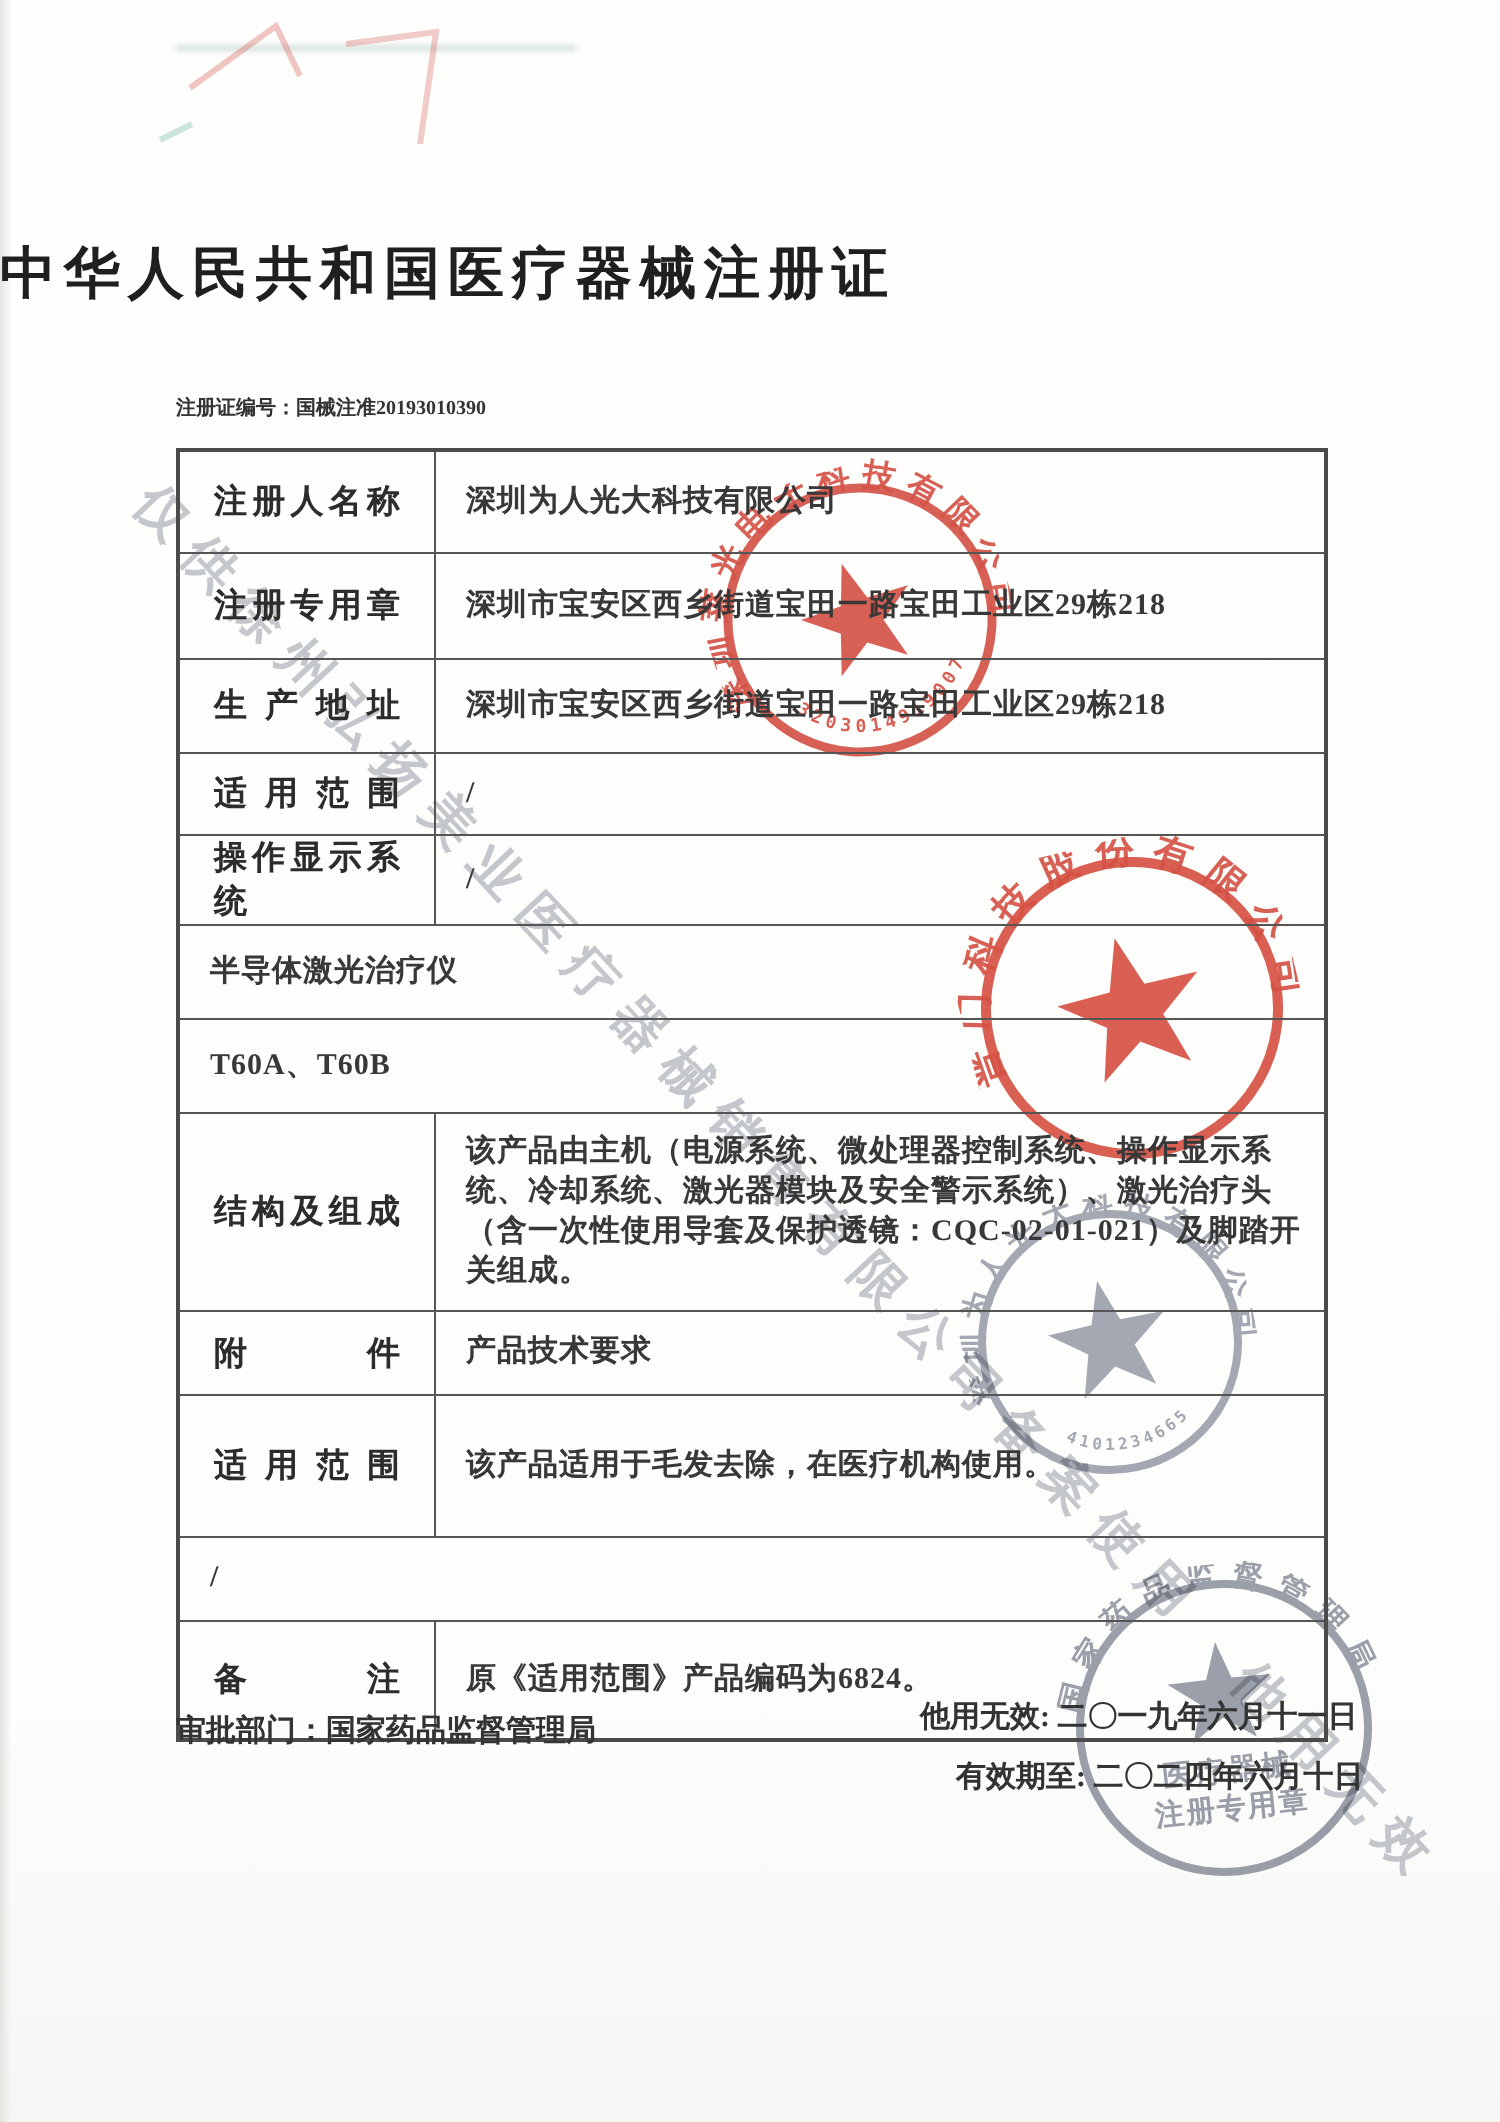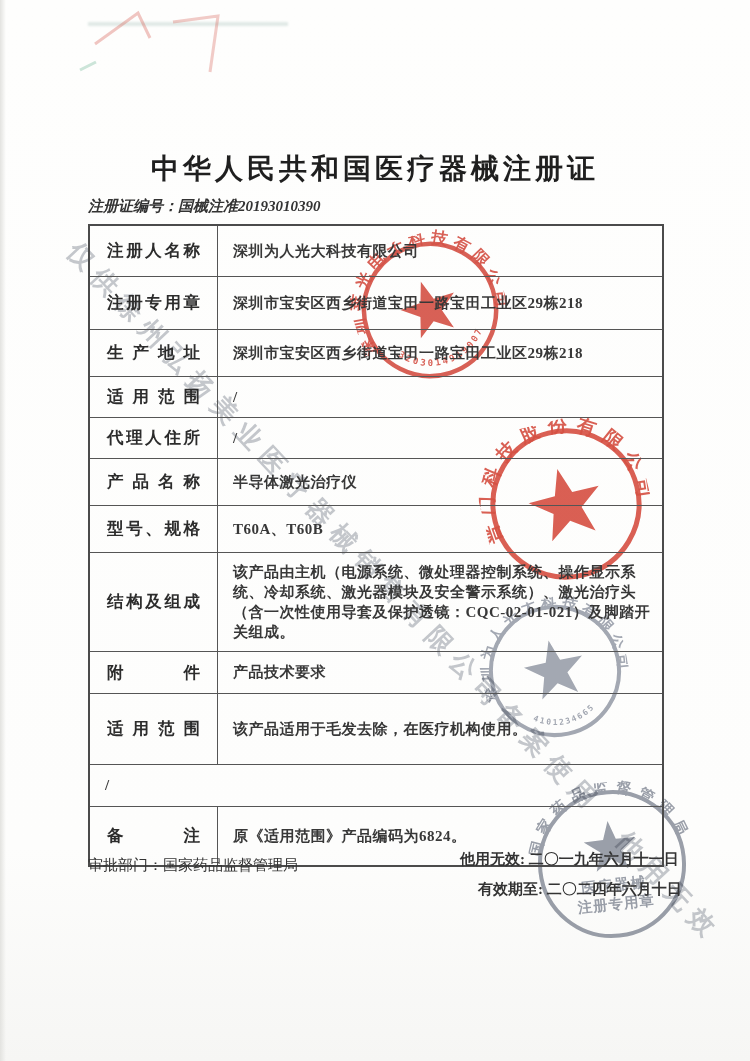--- a/index.html
+++ b/index.html
@@ -6,43 +6,43 @@
   .page{
     position:relative;width:750px;height:1061px;overflow:hidden;
     background:linear-gradient(180deg,#fefefd 0%,#fdfdfc 80%,#f6f6f4 100%);
     font-family:"Liberation Serif","DejaVu Serif",serif;color:#2e2e2e;
   }
   .page-edge-left{position:absolute;left:0;top:0;width:6px;height:100%;
     background:linear-gradient(90deg,#e3e3e0,rgba(255,255,255,0));}
   .scan-smudge{position:absolute;left:88px;top:22px;width:200px;height:4px;
     background:rgba(120,160,150,0.22);filter:blur(1px);}
   .doc-title{
-    position:absolute;left:0;top:118px;width:100%;text-align:center;
-    font-size:28px;font-weight:700;letter-spacing:4px;color:#1f1f1f;margin-top:32px;
-  }
-  .cert-line{position:absolute;left:88px;top:197px;font-size:15px;font-weight:700;color:#333;font-style:italic;}
+    position:absolute;left:0;top:118px;width:100%;
+    font-size:28px;font-weight:700;letter-spacing:4px;color:#1f1f1f;
+  }
+  .cert-line{position:absolute;left:88px;top:197px;font-size:10px;font-weight:700;color:#333;}
   .cert-table{
     position:absolute;left:88px;top:224px;width:576px;
     border:2px solid #4b4b4b;box-sizing:border-box;
   }
   .trow{display:flex;border-bottom:1px solid #555;}
   .trow:last-child{border-bottom:none;}
   .tlabel{
     width:128px;flex:0 0 128px;border-right:1px solid #555;box-sizing:border-box;
     display:flex;align-items:center;padding:0 17px;
     font-size:16.5px;font-weight:700;color:#2c2c2c;
   }
   .tlabel span{width:100%;text-align:justify;text-align-last:justify;}
   .tvalue{
     flex:1;display:flex;align-items:center;padding:4px 10px 4px 15px;
     font-size:15px;font-weight:600;color:#383838;line-height:1.35;letter-spacing:0.5px;
   }
   .h50{min-height:50px}.h52{min-height:52px}.h46{min-height:46px}.h40{min-height:40px}
   .h98{min-height:98px}.h70{min-height:70px}.h41{min-height:41px}.h58{min-height:58px}
-  .footer-left{position:absolute;left:88px;top:856px;font-size:15px;font-weight:400;color:#333;}
+  .footer-left{position:absolute;left:88px;top:856px;font-size:15px;font-weight:700;color:#333;}
   .footer-dates{position:absolute;left:460px;top:844px;font-size:15px;font-weight:700;color:#333;line-height:30px;}
   .footer-dates .l2{padding-left:18px;}
   .watermark{
     position:absolute;left:85px;top:235px;width:960px;
     transform:rotate(47deg);transform-origin:0 0;
     font-size:26px;letter-spacing:9px;font-weight:600;
     color:rgba(138,144,154,0.50);pointer-events:none;white-space:nowrap;
   }
   .stamp{position:absolute;mix-blend-mode:multiply;pointer-events:none;}
   .corner-marks{position:absolute;left:70px;top:0;opacity:0.55;}
@@ -143,34 +143,28 @@
       <div class="tvalue">深圳市宝安区西乡街道宝田一路宝田工业区29栋218</div>
     </div>
     <div class="trow h40">
       <div class="tlabel">
           <span>适用范围</span>
         </div>
       <div class="tvalue">/</div>
     </div>
     <div class="trow h40">
       <div class="tlabel">
-          <span>代理人住所</span>
+          <span>操作显示系统</span>
         </div>
       <div class="tvalue">/</div>
     </div>
     <div class="trow h46">
-      <div class="tlabel">
-          <span>产品名称</span>
-        </div>
       <div class="tvalue">半导体激光治疗仪</div>
     </div>
     <div class="trow h46">
-      <div class="tlabel">
-          <span>型号、规格</span>
-        </div>
       <div class="tvalue">T60A、T60B</div>
     </div>
     <div class="trow h98">
       <div class="tlabel">
           <span>结构及组成</span>
         </div>
       <div class="tvalue">该产品由主机（电源系统、微处理器控制系统、操作显示系统、冷却系统、激光器模块及安全警示系统）、激光治疗头（含一次性使用导套及保护透镜：CQC-02-01-021）及脚踏开关组成。</div>
     </div>
     <div class="trow h41">
       <div class="tlabel">

